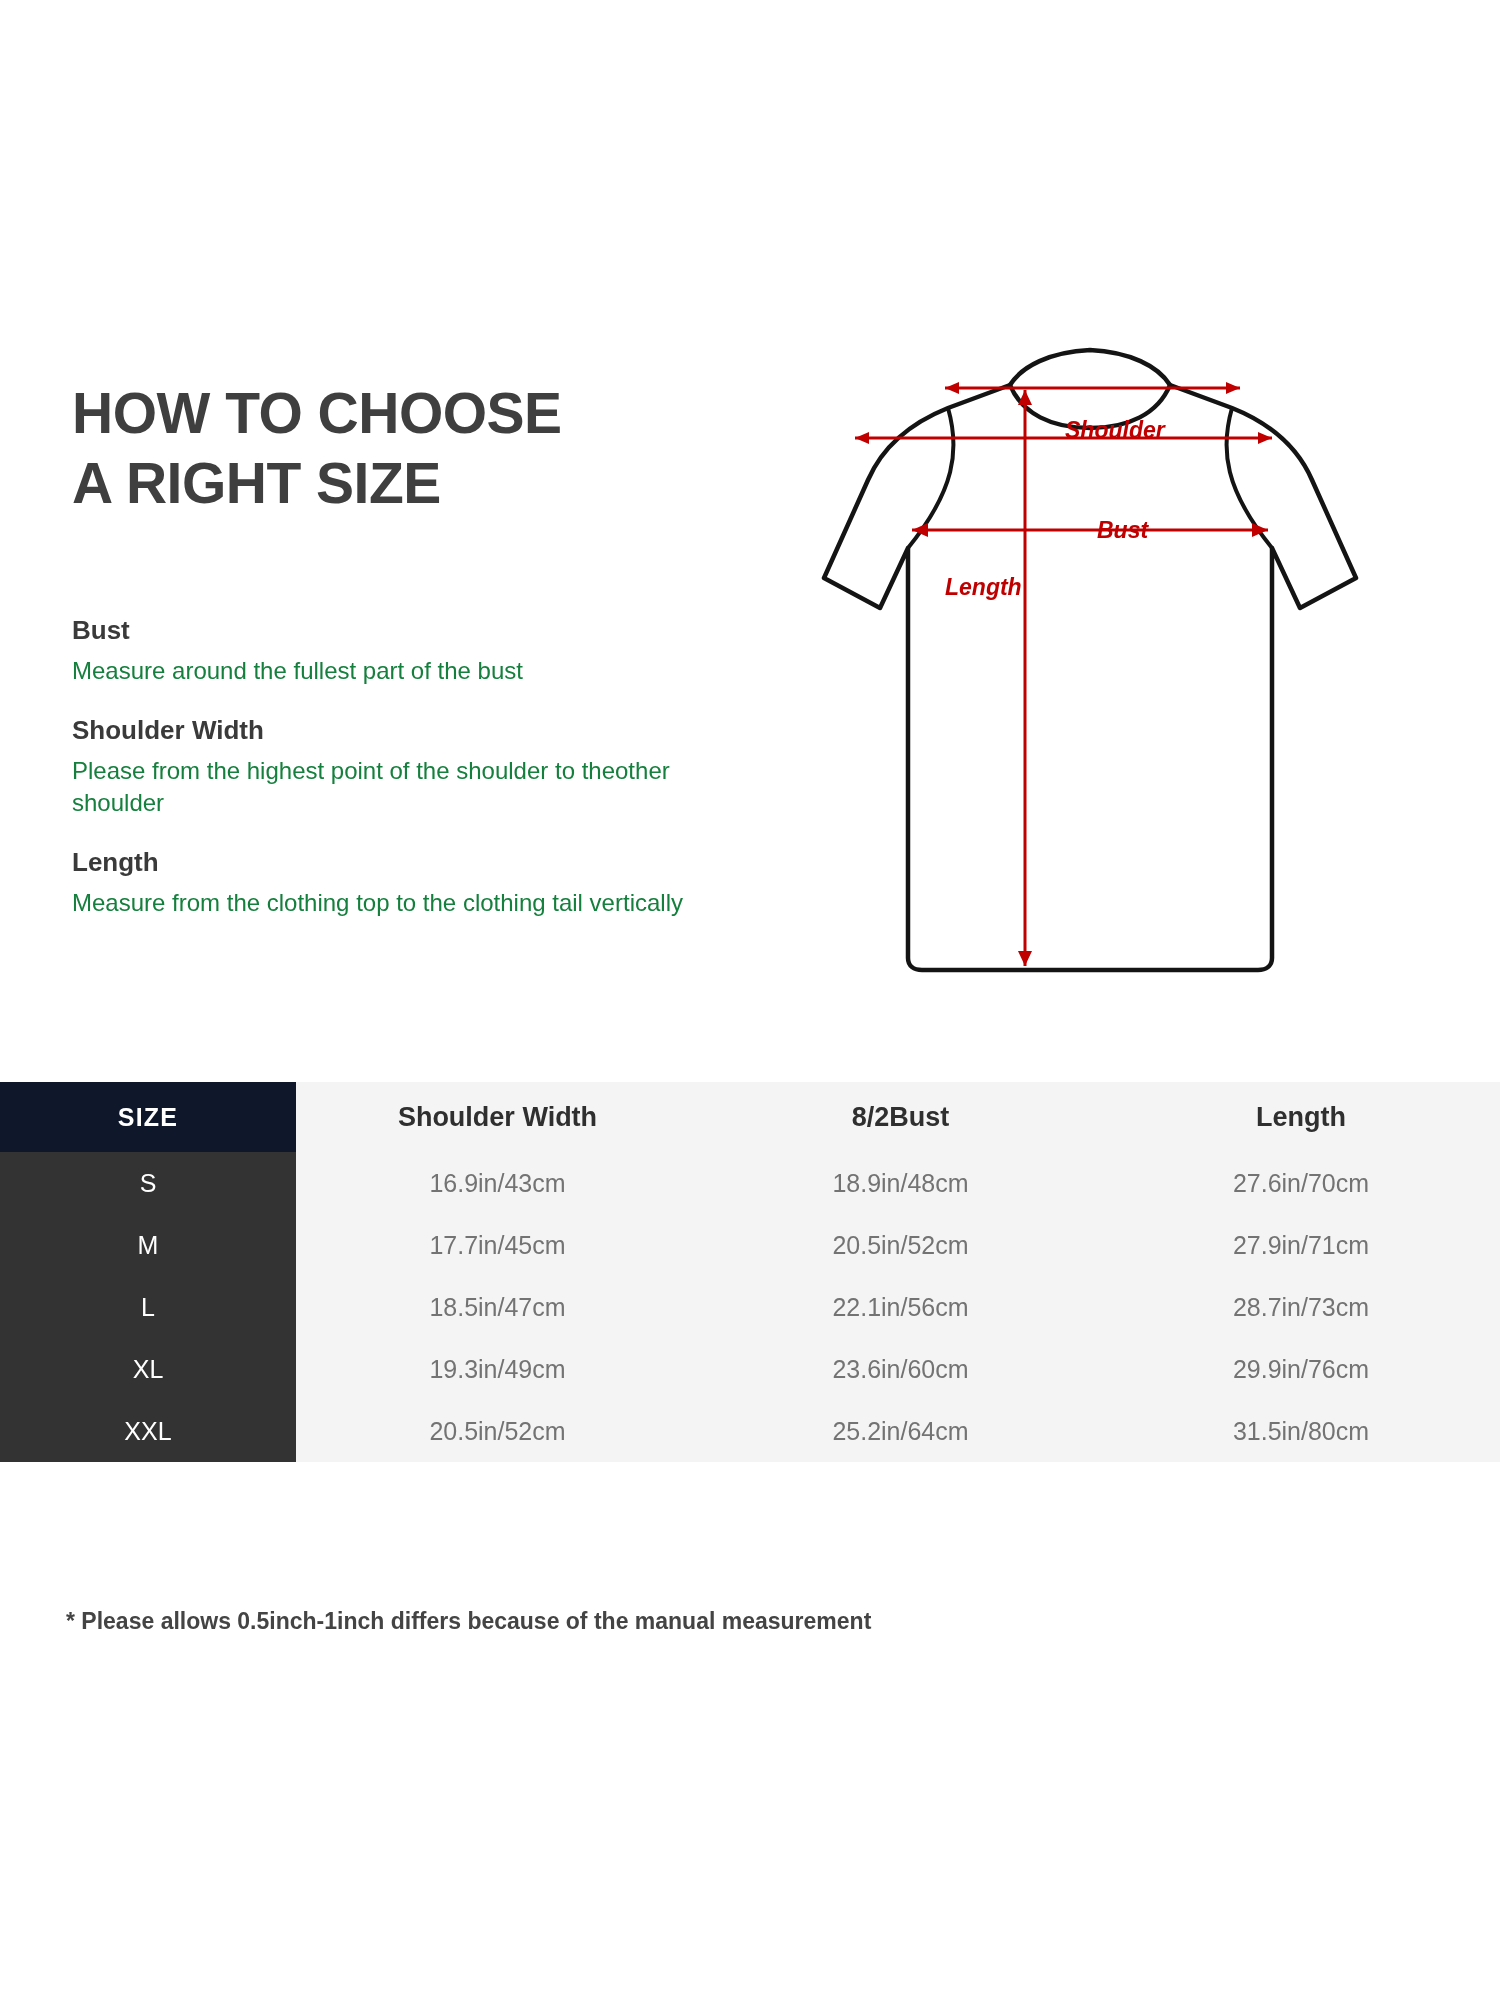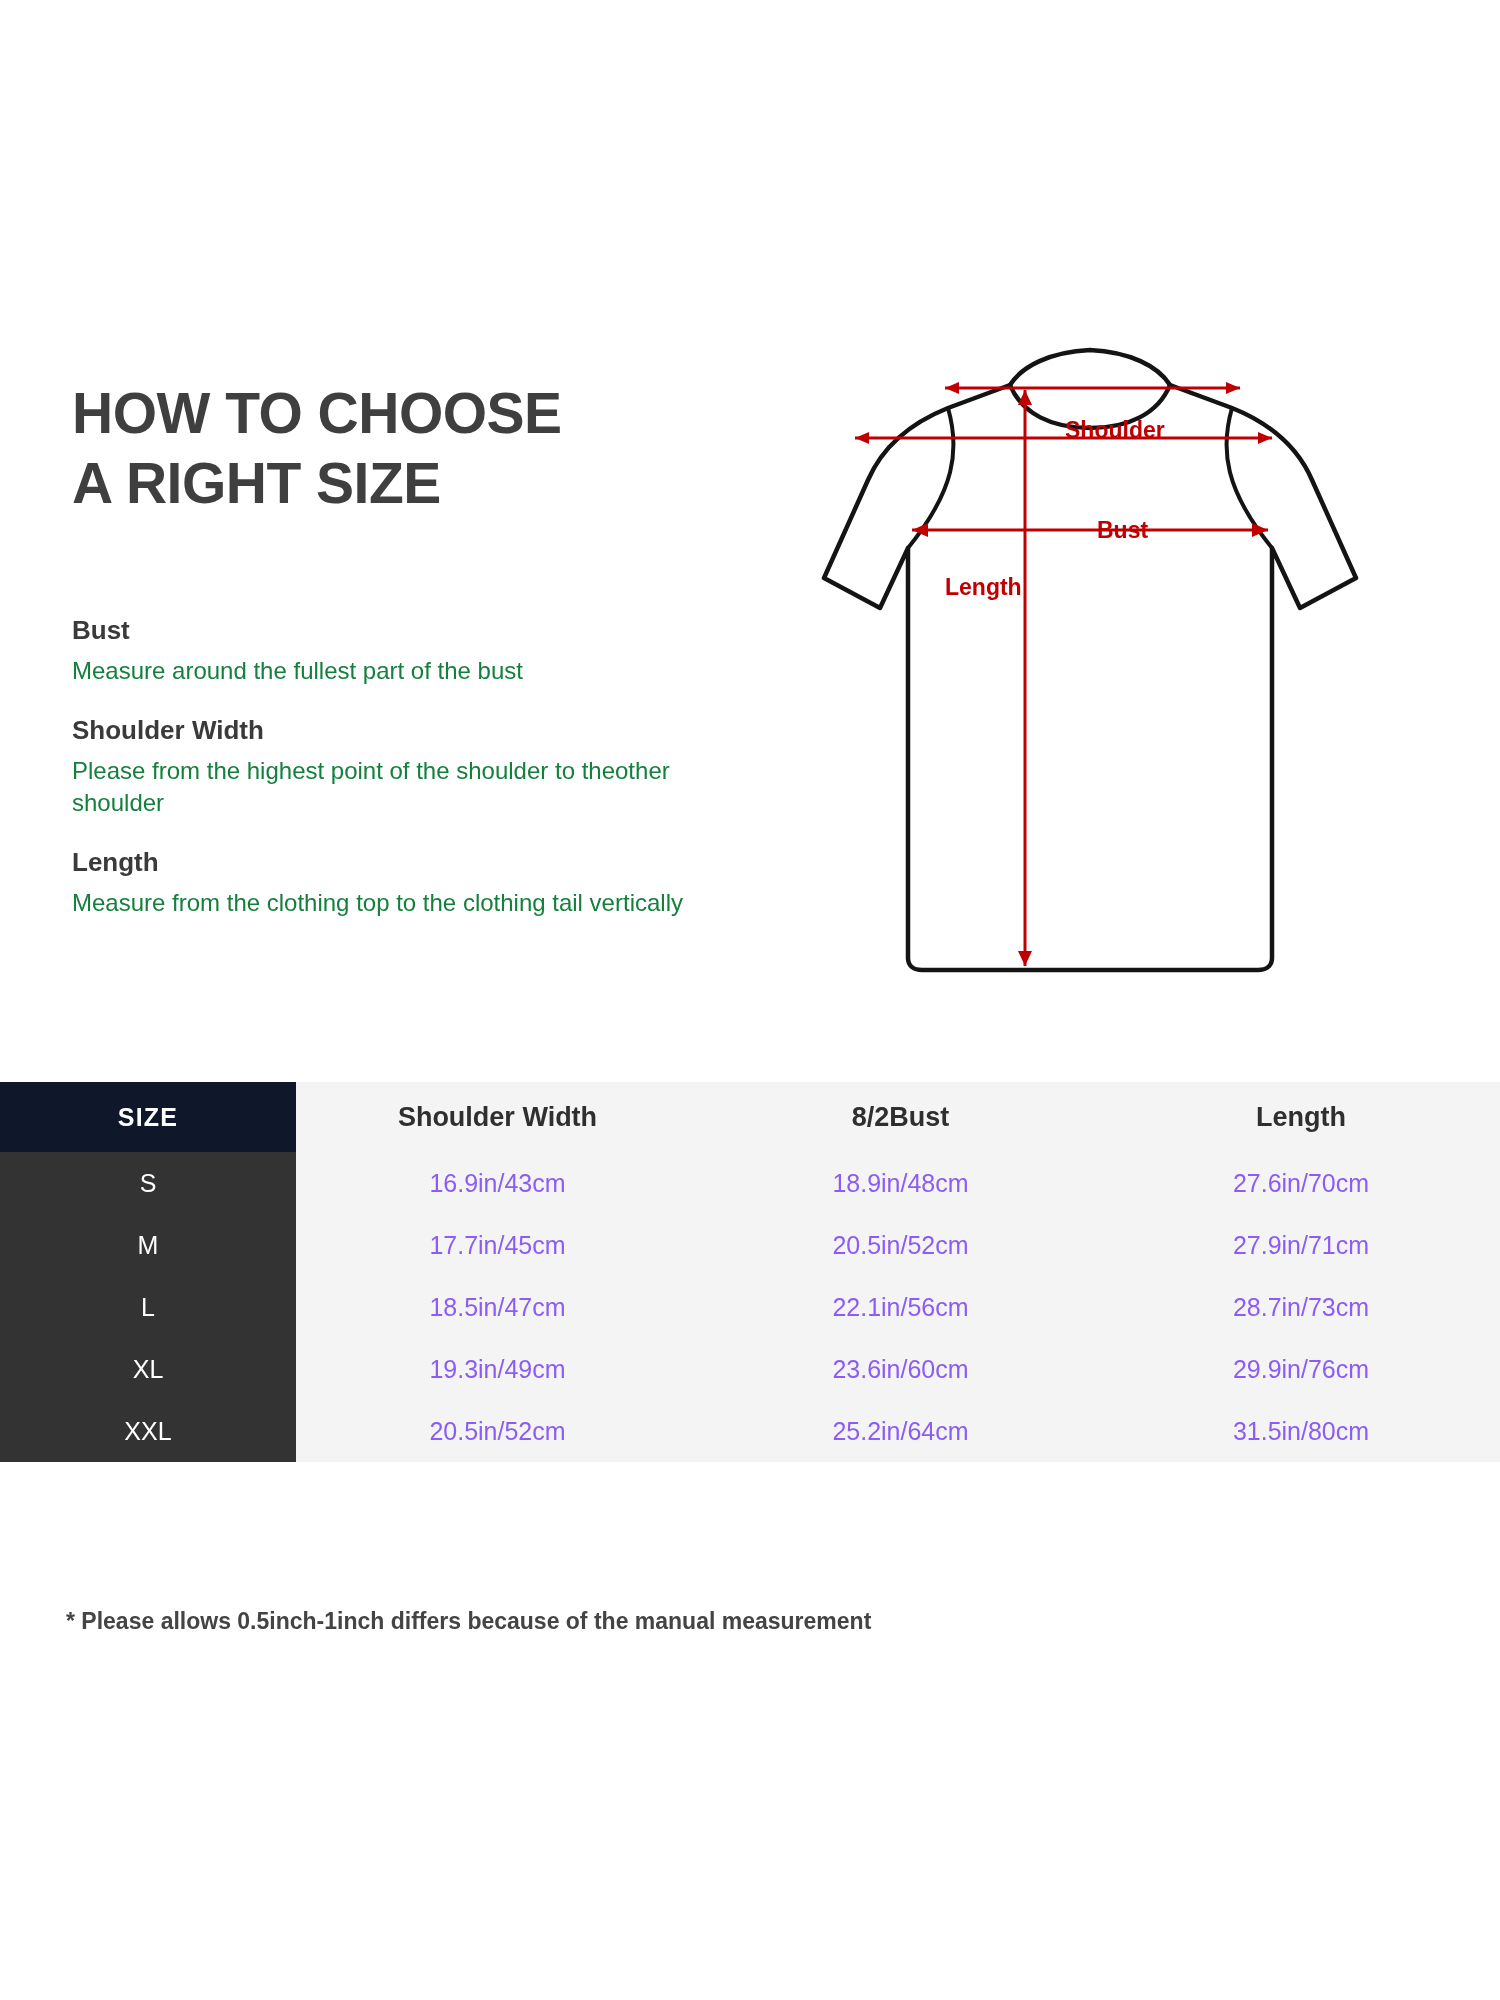--- a/index.html
+++ b/index.html
@@ -72,20 +72,21 @@
     font-weight: normal;
   }
 
   
   .diagram {
     position: absolute;
     left: 760px;
     top: 0;
     width: 660px;
     height: 720px;
+    font-style: italic;
   }
 
   
   .table-wrap {
     position: absolute;
     left: 0;
     top: 1082px;
     width: 1500px;
   }
   table.size-table {
@@ -121,21 +122,21 @@
     text-align: center;
     vertical-align: middle;
     font-weight: normal;
   }
   table.size-table tbody td.size-cell {
     background: #333333;
     color: #ffffff;
   }
   table.size-table tbody td.val-cell {
     background: #f4f4f4;
-    color: #8b5cf6;
+    color: #737373;
   }
 
   .note {
     position: absolute;
     left: 66px;
     top: 1608px;
     font-size: 23px;
     color: #444;
     font-weight: bold;
   }

